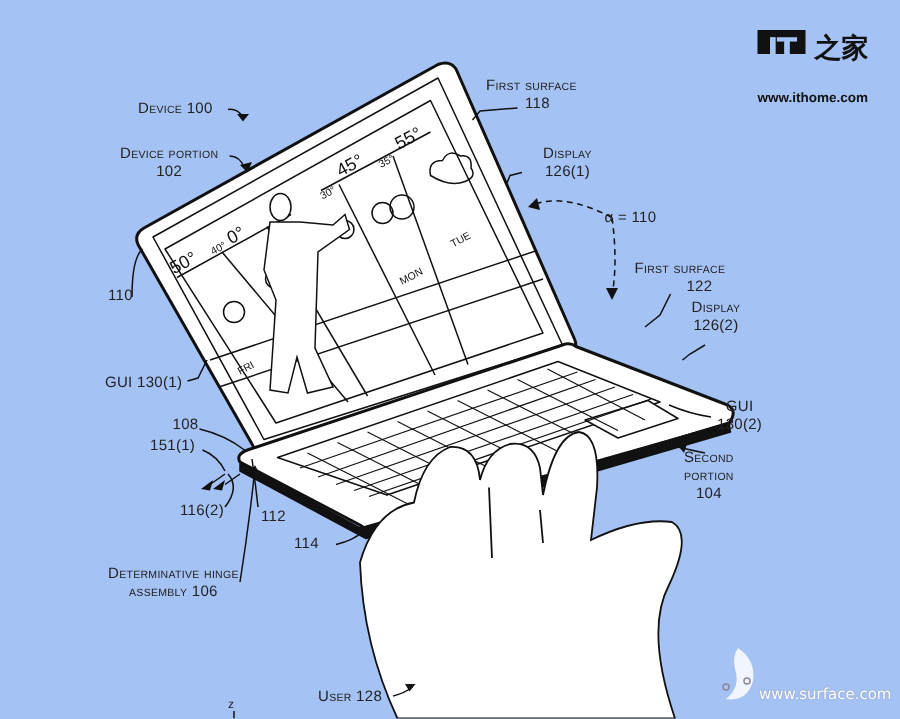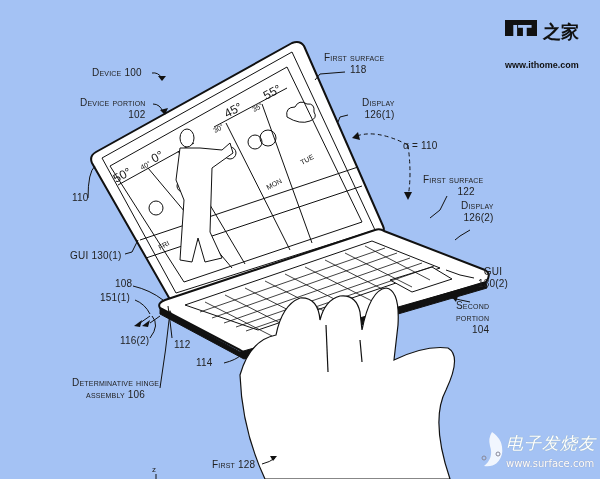--- a/index.html
+++ b/index.html
@@ -1,19 +1,19 @@
 <!DOCTYPE html>
 <html><head>
 <meta charset="utf-8">
 <style>
   html, body { margin:0; padding:0; }
   body { width:600px; height:479px; background:#a4c2f4; overflow:hidden; position:relative; font-family:"Liberation Sans", sans-serif; }
   #stage { position:absolute; left:0; top:0; width:600px; height:479px; }
   .lbl { position:absolute; font-family:"Liberation Sans", sans-serif; font-size:10px; color:#222; letter-spacing:0.2px; white-space:nowrap; line-height:12px; text-align:center; font-variant:small-caps; }
-  .num { font-variant:normal;text-align:right; }
+  .num { font-variant:normal; }
   .logo { position:absolute; left:505px; top:18px; width:92px; height:50px; }
   .logo-it { position:absolute; left:0; top:2px; width:32px; height:16px; background:#111; color:#a4c2f4; font-weight:bold; font-size:20px; line-height:24px; text-align:center; font-family:"DejaVu Sans", sans-serif; letter-spacing:-1px; }
   .logo-cn { position:absolute; left:38px; top:2px; font-size:18px; font-weight:bold; color:#111; font-family:"DejaVu Sans", sans-serif; }
   .logo-url { position:absolute; left:0; top:42px; font-size:9px; font-weight:bold; color:#111; font-family:"Liberation Sans", sans-serif; }
   .wm { position:absolute; left:478px; top:428px; width:120px; height:48px; }
   .wm-cn { position:absolute; left:28px; top:4px; font-size:17px; color:#fff; font-style:italic; font-family:"DejaVu Sans", sans-serif; letter-spacing:1px; text-shadow:0 0 1px #8aa; }
   .wm-url { position:absolute; left:28px; top:30px; font-size:10px; color:#fff; font-family:"DejaVu Sans", sans-serif; text-shadow:0 0 1px #889; }
 </style>
 </head>
 <body>
@@ -161,30 +161,29 @@
   </div>
 <div class="lbl" style="left:478px;top:266px;">
     <div>GUI</div>
     <div class="num">130(2)</div>
   </div>
 <div class="lbl" style="left:456px;top:300px;">
     <div>Second</div>
     <div>portion</div>
     <div class="num">104</div>
   </div>
-<div class="lbl" style="left:212px;top:459px;"><span>First</span> <span class="num">128</span></div>
+<div class="lbl" style="left:212px;top:459px;"><span>User</span> <span class="num">128</span></div>
 <div class="lbl num" style="left:152px;top:464px;font-size:8px;">z</div>
 
 <div class="logo">
   <div class="logo-it">IT</div>
   <div class="logo-cn">之家</div>
   <div class="logo-url">www.ithome.com</div>
 </div>
 
 <div class="wm">
   <svg width="28" height="40" viewBox="0 0 28 40" style="position:absolute;left:0;top:2px;">
     <path d="M14,2 Q26,10 24,24 Q20,38 6,36 Q16,28 12,16 Q10,8 14,2 Z" fill="#fff" opacity="0.85"></path>
     <circle cx="6" cy="28" r="2" fill="none" stroke="#889" stroke-width="1"></circle>
     <circle cx="20" cy="24" r="2" fill="none" stroke="#889" stroke-width="1"></circle>
   </svg>
-  <div class="wm-cn">电子发烧友</div>
   <div class="wm-url">www.surface.com</div>
 </div>
 
 </body></html>

